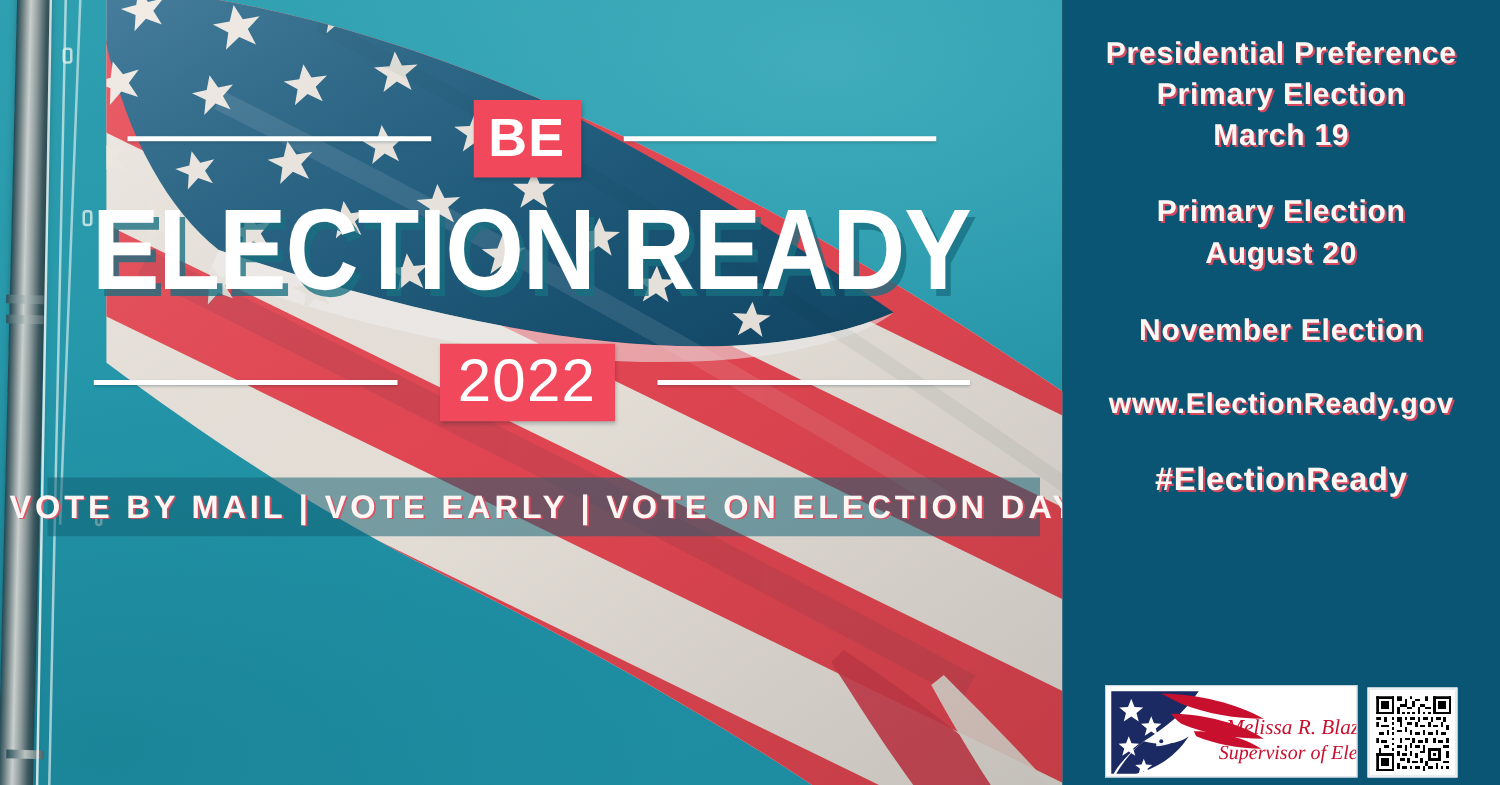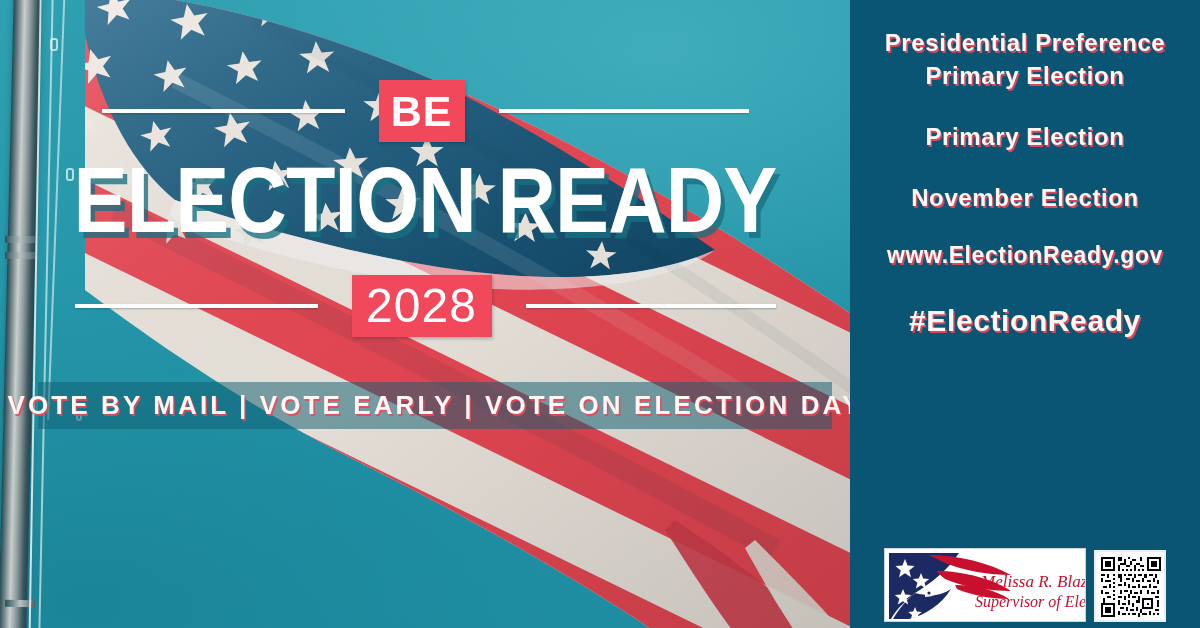--- a/index.html
+++ b/index.html
@@ -127,21 +127,21 @@
   .iline{
     font-size:24px;
     font-weight:700;
     letter-spacing:.6px;
     line-height:1.38;
     white-space:nowrap;
     text-shadow:1.6px 1.6px 0 rgba(232,72,92,.92);
   }
   .iline.url{ font-size:23px; }
   .iline.tel{ font-size:28px; }
-  .iline.tag{ font-size:30px; }
+  .iline.tag{ font-size:26px; }
   .gap-lg{ height:28px; }
   .gap-md{ height:26px; }
   .gap-sm{ height:14px; }
 
   
   .brandrow{
     position:absolute; left:0; bottom:6px; width:350px;
     display:flex; align-items:flex-end; justify-content:center; gap:8px;
   }
   .logocard{
@@ -269,43 +269,45 @@
       <div class="row-be">
         <div class="rule rule-l"></div>
         <div class="chip chip-be">BE</div>
         <div class="rule rule-r"></div>
       </div>
 
       <div class="bigtitle">ELECTION READY</div>
 
       <div class="row-2024">
         <div class="rule rule-l"></div>
-        <div class="chip chip-2024">2028</div>
+        <div class="chip chip-2024">2022</div>
         <div class="rule rule-r"></div>
       </div>
 
       <div class="banner">
         <span class="banner-txt">VOTE BY MAIL | VOTE EARLY | VOTE ON ELECTION DAY</span>
       </div>
     </div>
   </div>
 
   <div class="info">
 
     <div class="info-lines">
 
       <div>
         <div class="iline">Presidential Preference</div>
         <div class="iline">Primary Election</div>
+        <div class="iline">March 19</div>
       </div>
 
       <div class="gap-lg"></div>
 
       <div>
         <div class="iline">Primary Election</div>
+        <div class="iline">August 20</div>
       </div>
 
       <div class="gap-lg"></div>
 
       <div>
         <div class="iline">November Election</div>
       </div>
 
       <div class="gap-md"></div>
 

